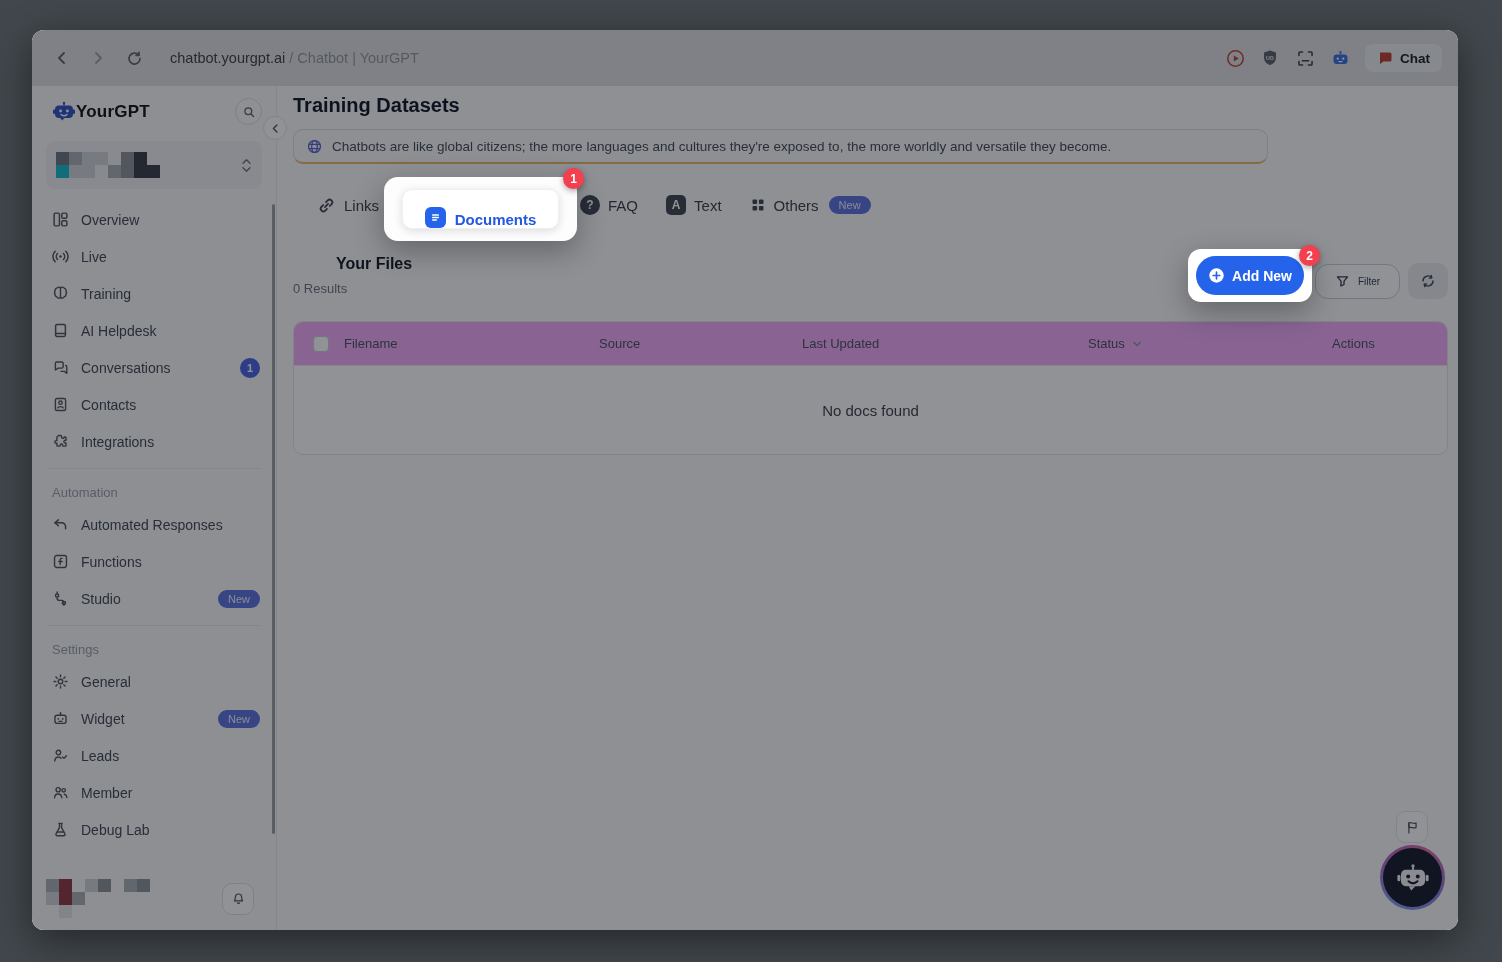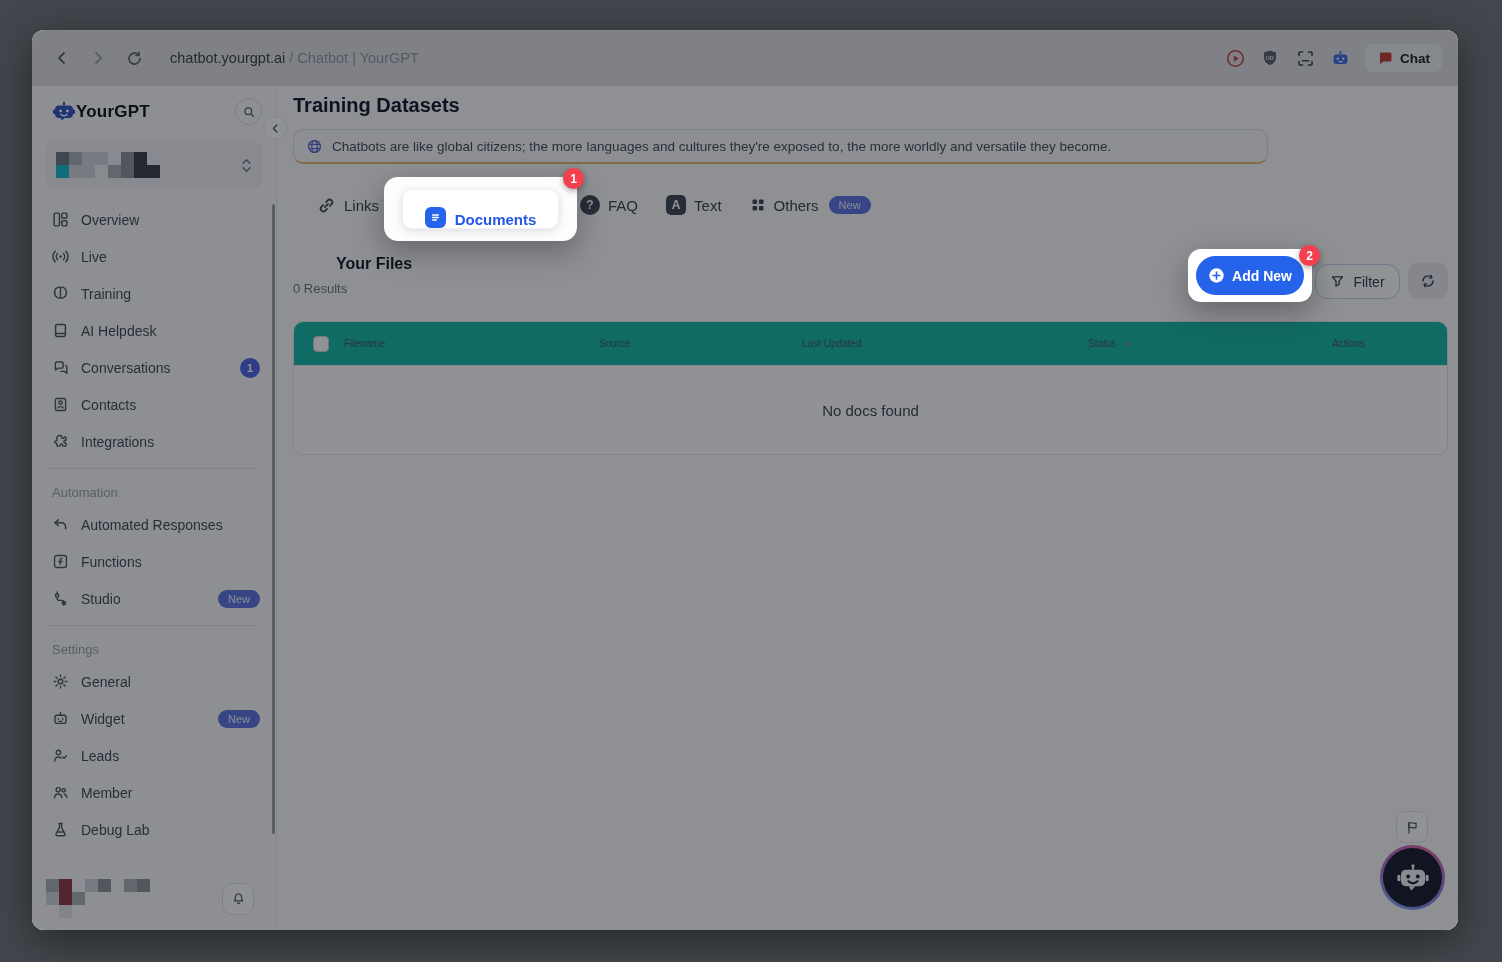--- a/index.html
+++ b/index.html
@@ -88,30 +88,30 @@
   .glyph-square { width:20px; height:20px; border-radius:5px; background:#3f4854; color:#fff;
                   font-size:12px; font-weight:bold; display:flex; align-items:center; justify-content:center; }
   .tab .new-pill { margin-left:2px; }
 
   .files-heading { position:absolute; left:16px; top:169px; font-size:16px; font-weight:bold; color:#111827;margin-left:43px; }
   .files-count { position:absolute; left:16px; top:195px; font-size:13px; color:#6b7280; }
 
   .filter-btn { position:absolute; left:1038px; top:178px; width:85px; height:35px;
                 border:1px solid #c3cde6; border-radius:13px; background:#fff;
                 display:flex; align-items:center; justify-content:center; gap:8px;
-                font-size:14px; font-weight:500; color:#303c52; cursor:pointer; }
+                font-size:10px; font-weight:500; color:#303c52; cursor:pointer; }
   .refresh-btn { position:absolute; left:1131px; top:177px; width:40px; height:36px;
                  background:#e9ecf1; border-radius:10px; display:flex; align-items:center;
                  justify-content:center; color:#3f4854; cursor:pointer; }
 
   .table { position:absolute; left:16px; top:235px; width:1155px; height:134px;
            border:1px solid #e3e6eb; border-radius:10px; background:#fff; overflow:hidden; }
   .thead { height:44px; display:grid; grid-template-columns:50px 255px 203px 286px 244px 1fr;
-           align-items:center; border-bottom:1px solid #e9ebf0; background:#14b8a6;
-           color:#49525e; font-size:10px; font-weight:500; }
+           align-items:center; border-bottom:1px solid #e9ebf0; background:#f0abfc;
+           color:#49525e; font-size:13px; font-weight:500; }
   .th { display:flex; align-items:center; gap:6px; }
   .checkbox { width:16px; height:16px; border:1.5px solid #c9ced6; border-radius:4px;
               background:#fff; margin-left:19px; cursor:pointer; }
   .tbody { height:89px; display:flex; align-items:center; justify-content:center;
            font-size:15px; color:#3a424d; }
 
   .flag-btn { position:absolute; left:1119px; top:725px; width:32px; height:32px;
               border-radius:9px; border:1px solid #e2e5ea; background:#fff; color:#4a5260;
               display:flex; align-items:center; justify-content:center; cursor:pointer; }
   .bot-avatar { position:absolute; left:1103px; top:759px; width:65px; height:65px;

